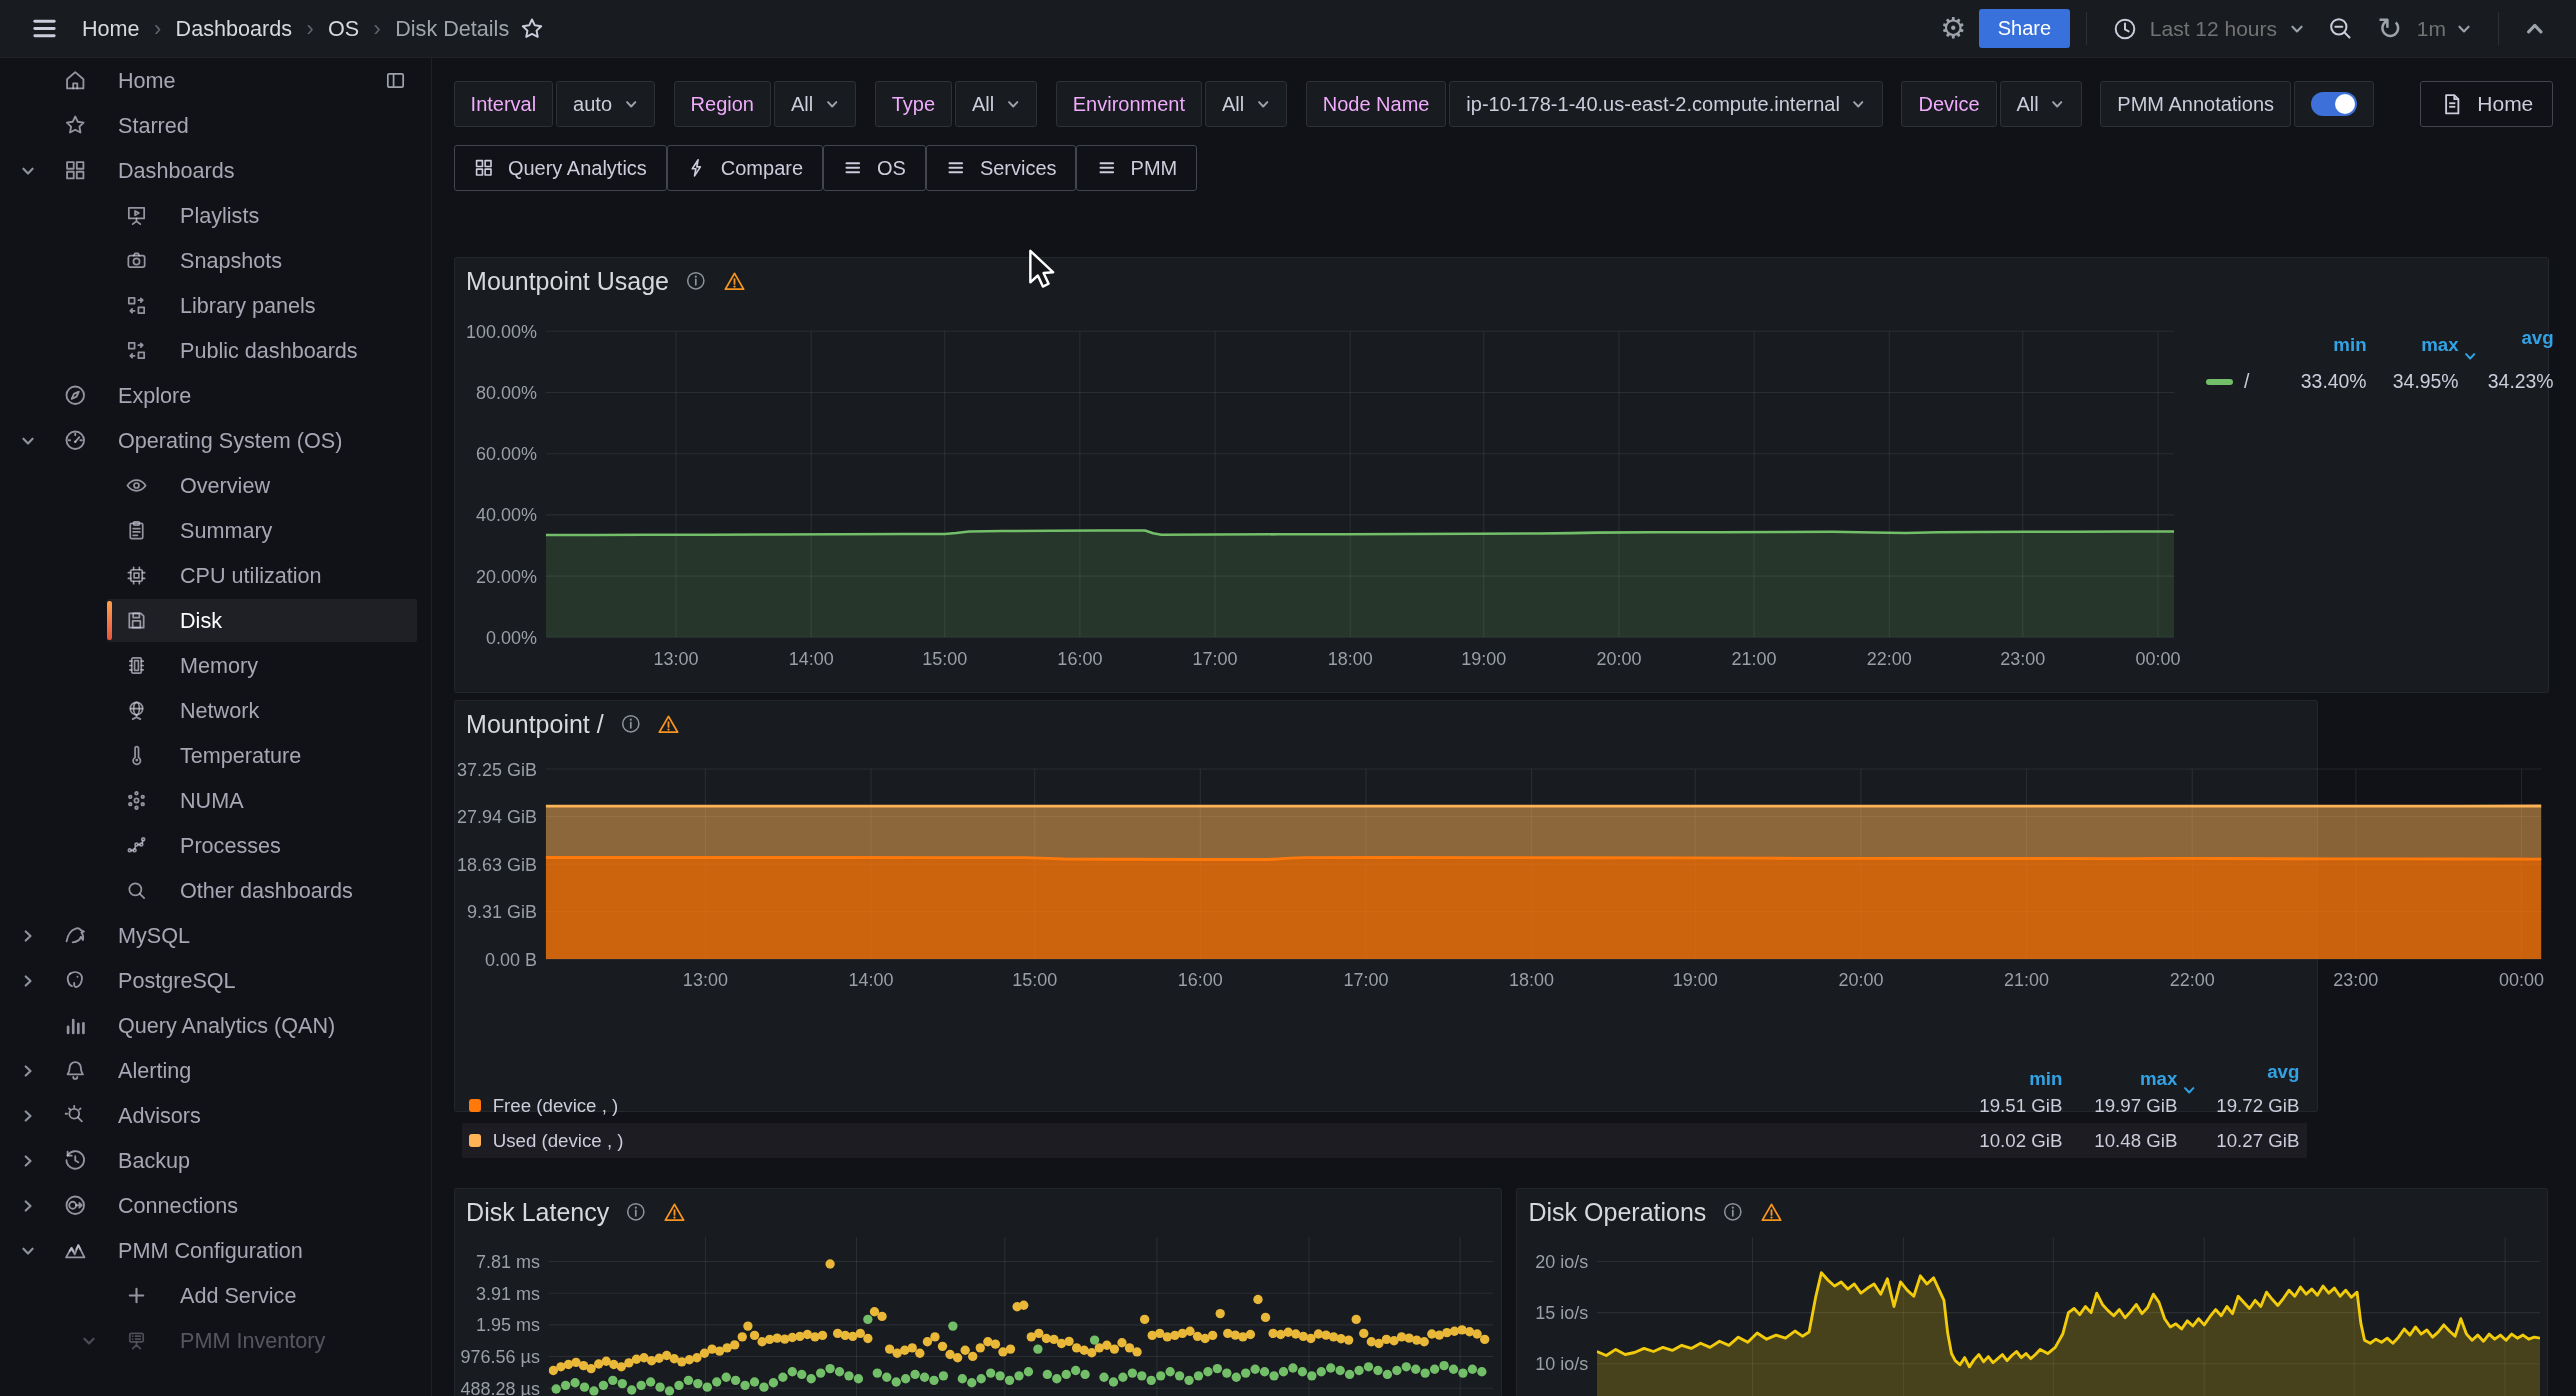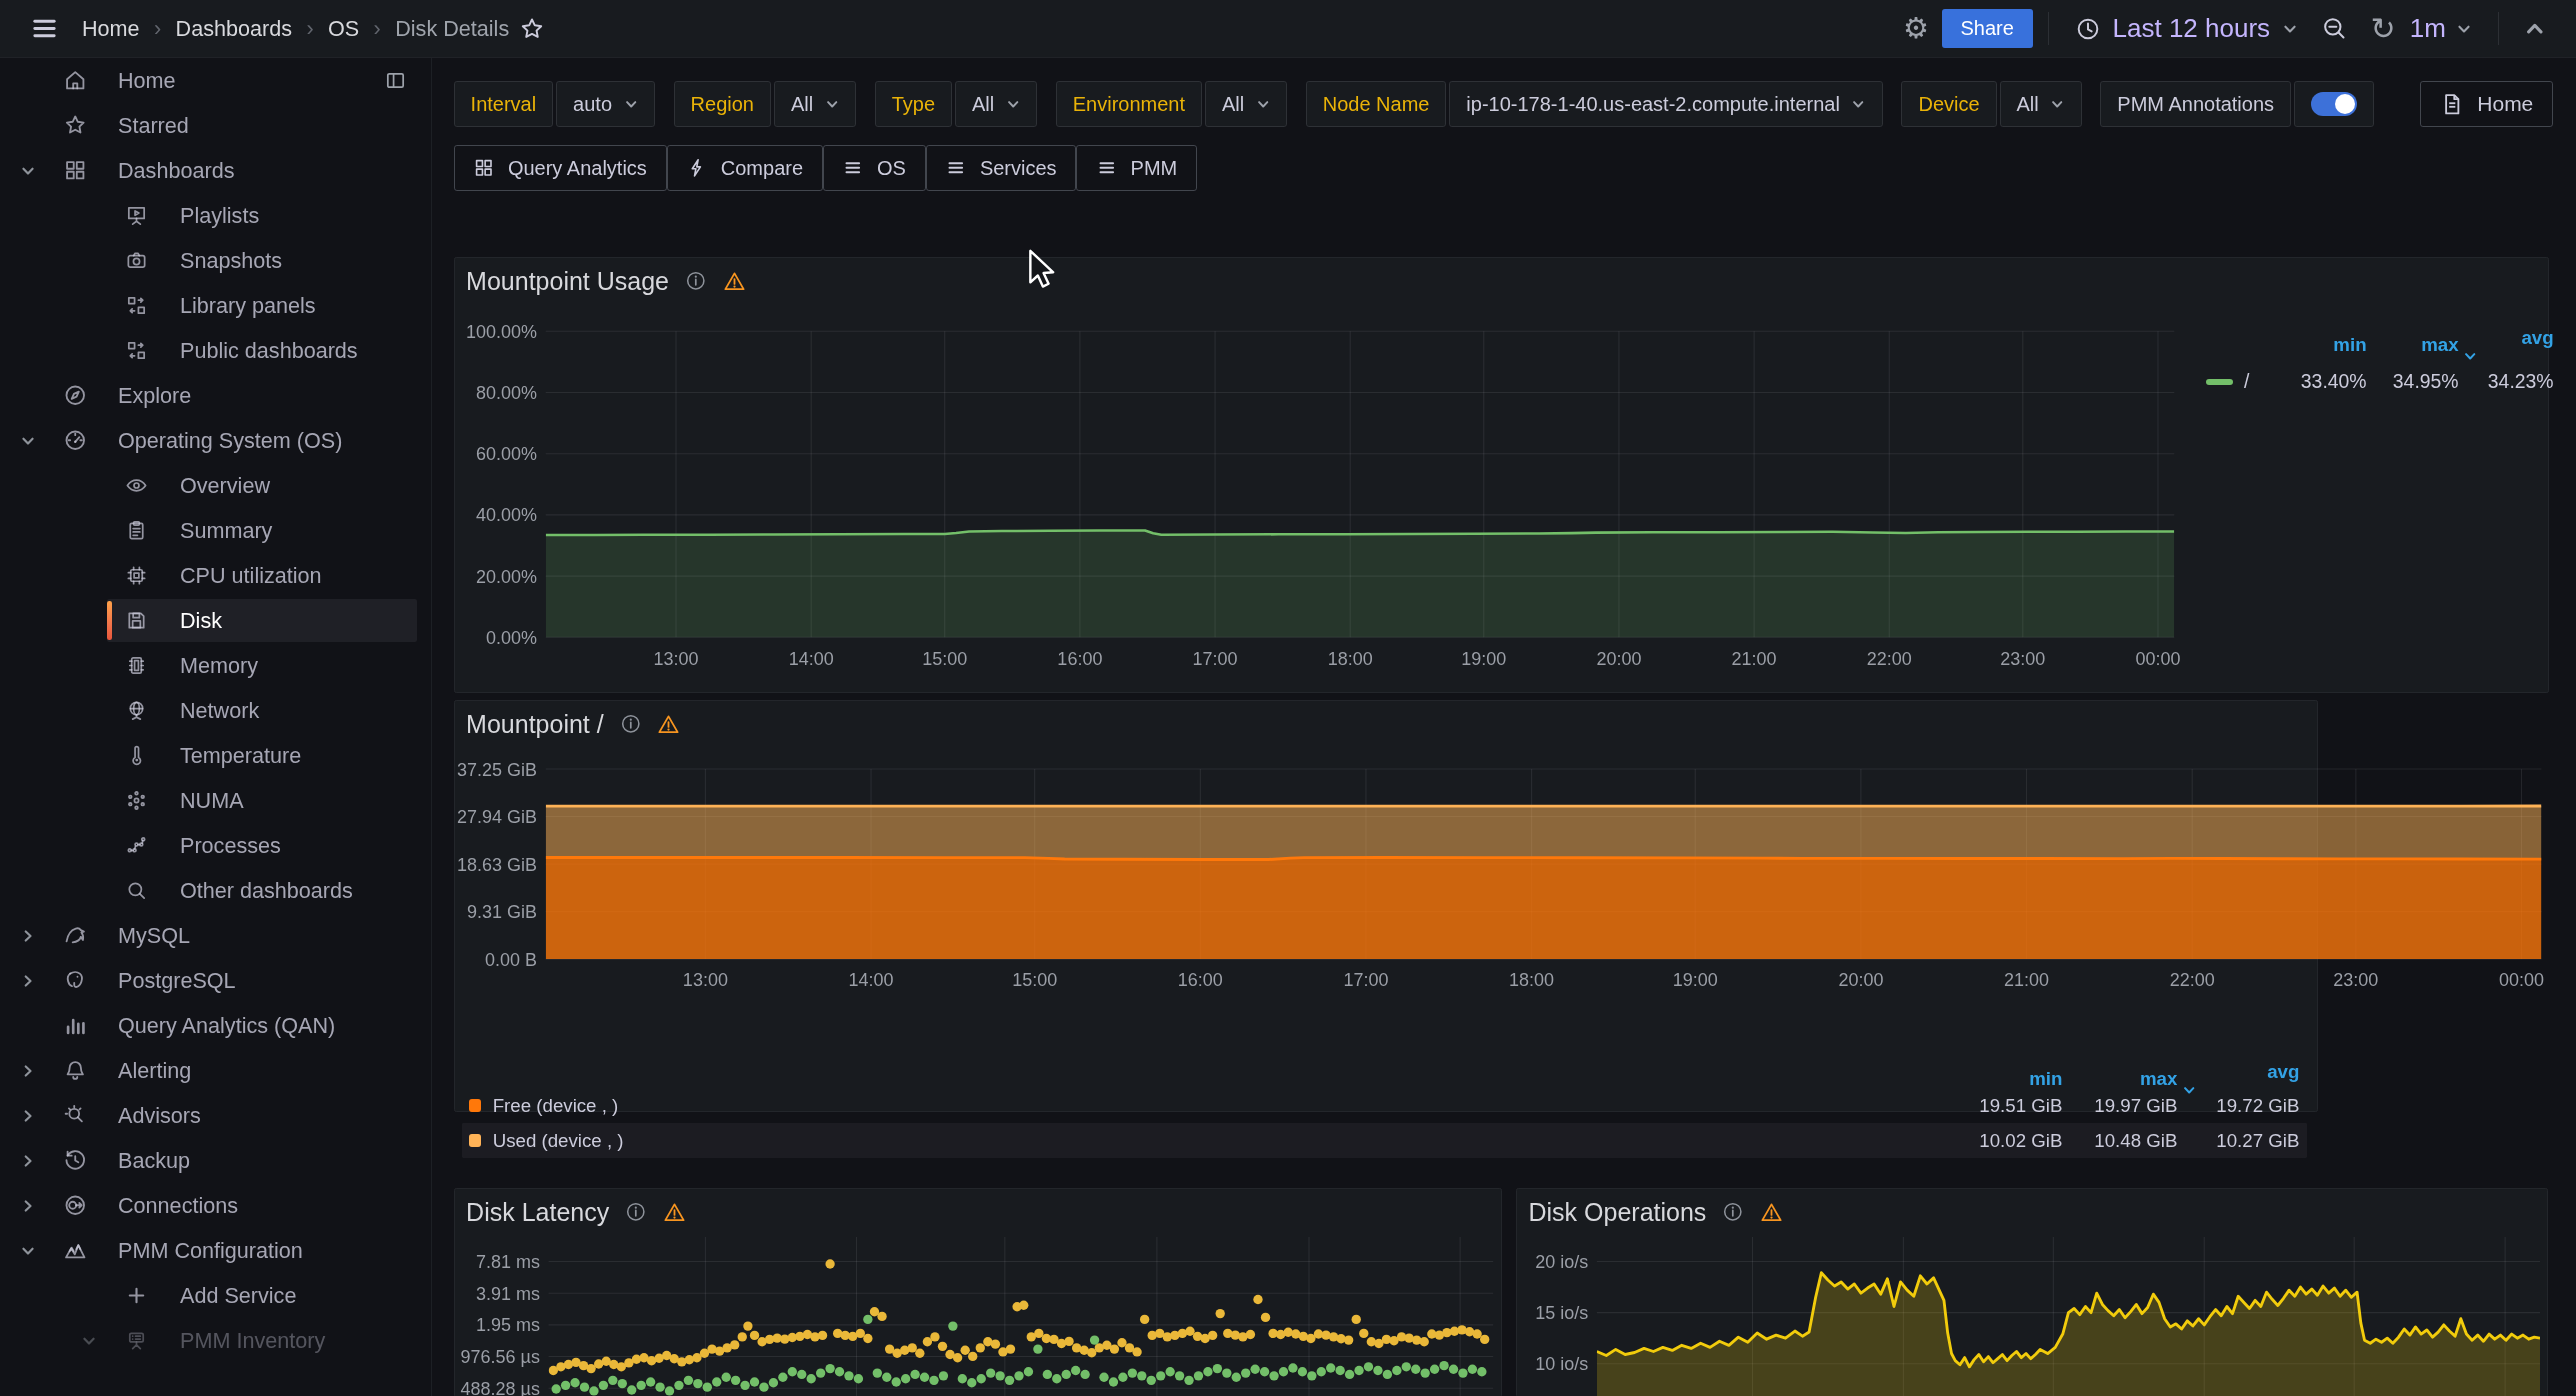--- a/index.html
+++ b/index.html
@@ -12,21 +12,21 @@
   .iconbtn{background:none;border:none;color:#9da2ab;display:inline-flex;align-items:center;
     justify-content:center;padding:0 10px;height:58px;cursor:pointer}
   .crumbs{display:flex;align-items:center;margin-left:13px;font-size:21.6px}
   .crumb{color:#d8d9dd;font-weight:500}
   .crumb.current{color:#9fa4ac;font-weight:400}
   .crumb-sep{color:#61656d;margin:0 14.4px;font-size:21.6px}
   .topbar-right{margin-left:auto;display:flex;align-items:center;gap:2.9px}
   .btn-primary{background:#3871dc;color:#fff;font-size:20px;font-weight:400;border:none;
     border-radius:2.9px;height:39px;padding:0 18.7px;cursor:pointer}
   .tb-divider{width:0.7px;height:33px;background:#2c2f34;margin:0 13px}
-  .tb-text{font-size:26px;color:#c4b5fd}
+  .tb-text{font-size:21px;color:#737373}
   
   .sidebar{position:absolute;left:0;top:58px;width:432px;bottom:0;background:#111217;
     border-right:0.7px solid #1d2025;overflow:hidden;z-index:4}
   .srow{position:relative;height:45px;display:flex;align-items:center;cursor:pointer;color:rgba(204,204,220,0.80)}
   .srow .chev{position:absolute;left:20px;color:#8e939b}
   .srow.lvl1 .chev{left:81px}
   .srow .sicon{position:absolute;display:inline-flex;color:rgba(204,204,220,0.70)}
   .srow.lvl0 .sicon{left:63px}
   .srow.lvl1 .sicon{left:125px}
   .slabel{font-size:21.6px}
@@ -38,21 +38,21 @@
     background:linear-gradient(180deg,#ffa24a 0%,#f2734a 60%,#e8563c 100%)}
   .srow .rico{position:absolute;right:24.5px;color:#9da2ab}
   .srow.faded{opacity:.45}
   .srow>*{position:relative}
   
   .main{position:absolute;left:432px;top:58px;right:0;bottom:0}
   .chiprow{position:absolute;left:21.6px;top:23px;display:flex;align-items:center;flex-wrap:nowrap}
   .pair{display:flex;margin-right:18.7px}
   .chip{display:inline-flex;align-items:center;height:46px;padding:0 16px;background:#181b1f;
     border:0.7px solid #2e3136;border-radius:2.9px;font-size:20px;white-space:nowrap;cursor:pointer}
-  .chip.lab{color:#eab308}
+  .chip.lab{color:#f0abfc}
   .chip.val{color:#ccccdc;margin-left:2.9px;gap:11.5px}
   .toggle{width:46px;height:24.5px;border-radius:12.2px;background:#3d71d9;position:relative}
   .toggle .knob{position:absolute;right:2.2px;top:2.2px;width:20px;height:20px;border-radius:50%;background:#fff}
   .homebtn{position:absolute;right:23px;top:23px;height:46px;border:0.7px solid #42464e;border-radius:2.9px;
     background:none;color:#ccccdc;font-size:21px;display:inline-flex;gap:13px;align-items:center;padding:0 18.7px;cursor:pointer}
   .toolrow{position:absolute;left:21.6px;top:87px;display:flex;}
   .toolbtn{height:46px;border:0.7px solid #42464e;border-radius:2.9px;background:none;color:#ccccdc;
     font-size:20px;display:inline-flex;gap:13px;padding:0 18.7px;align-items:center;cursor:pointer}
   .sechdr{position:absolute;display:flex;align-items:center;gap:11.5px;color:#d8d9dd;
     font-size:24px;font-weight:700;cursor:pointer}

